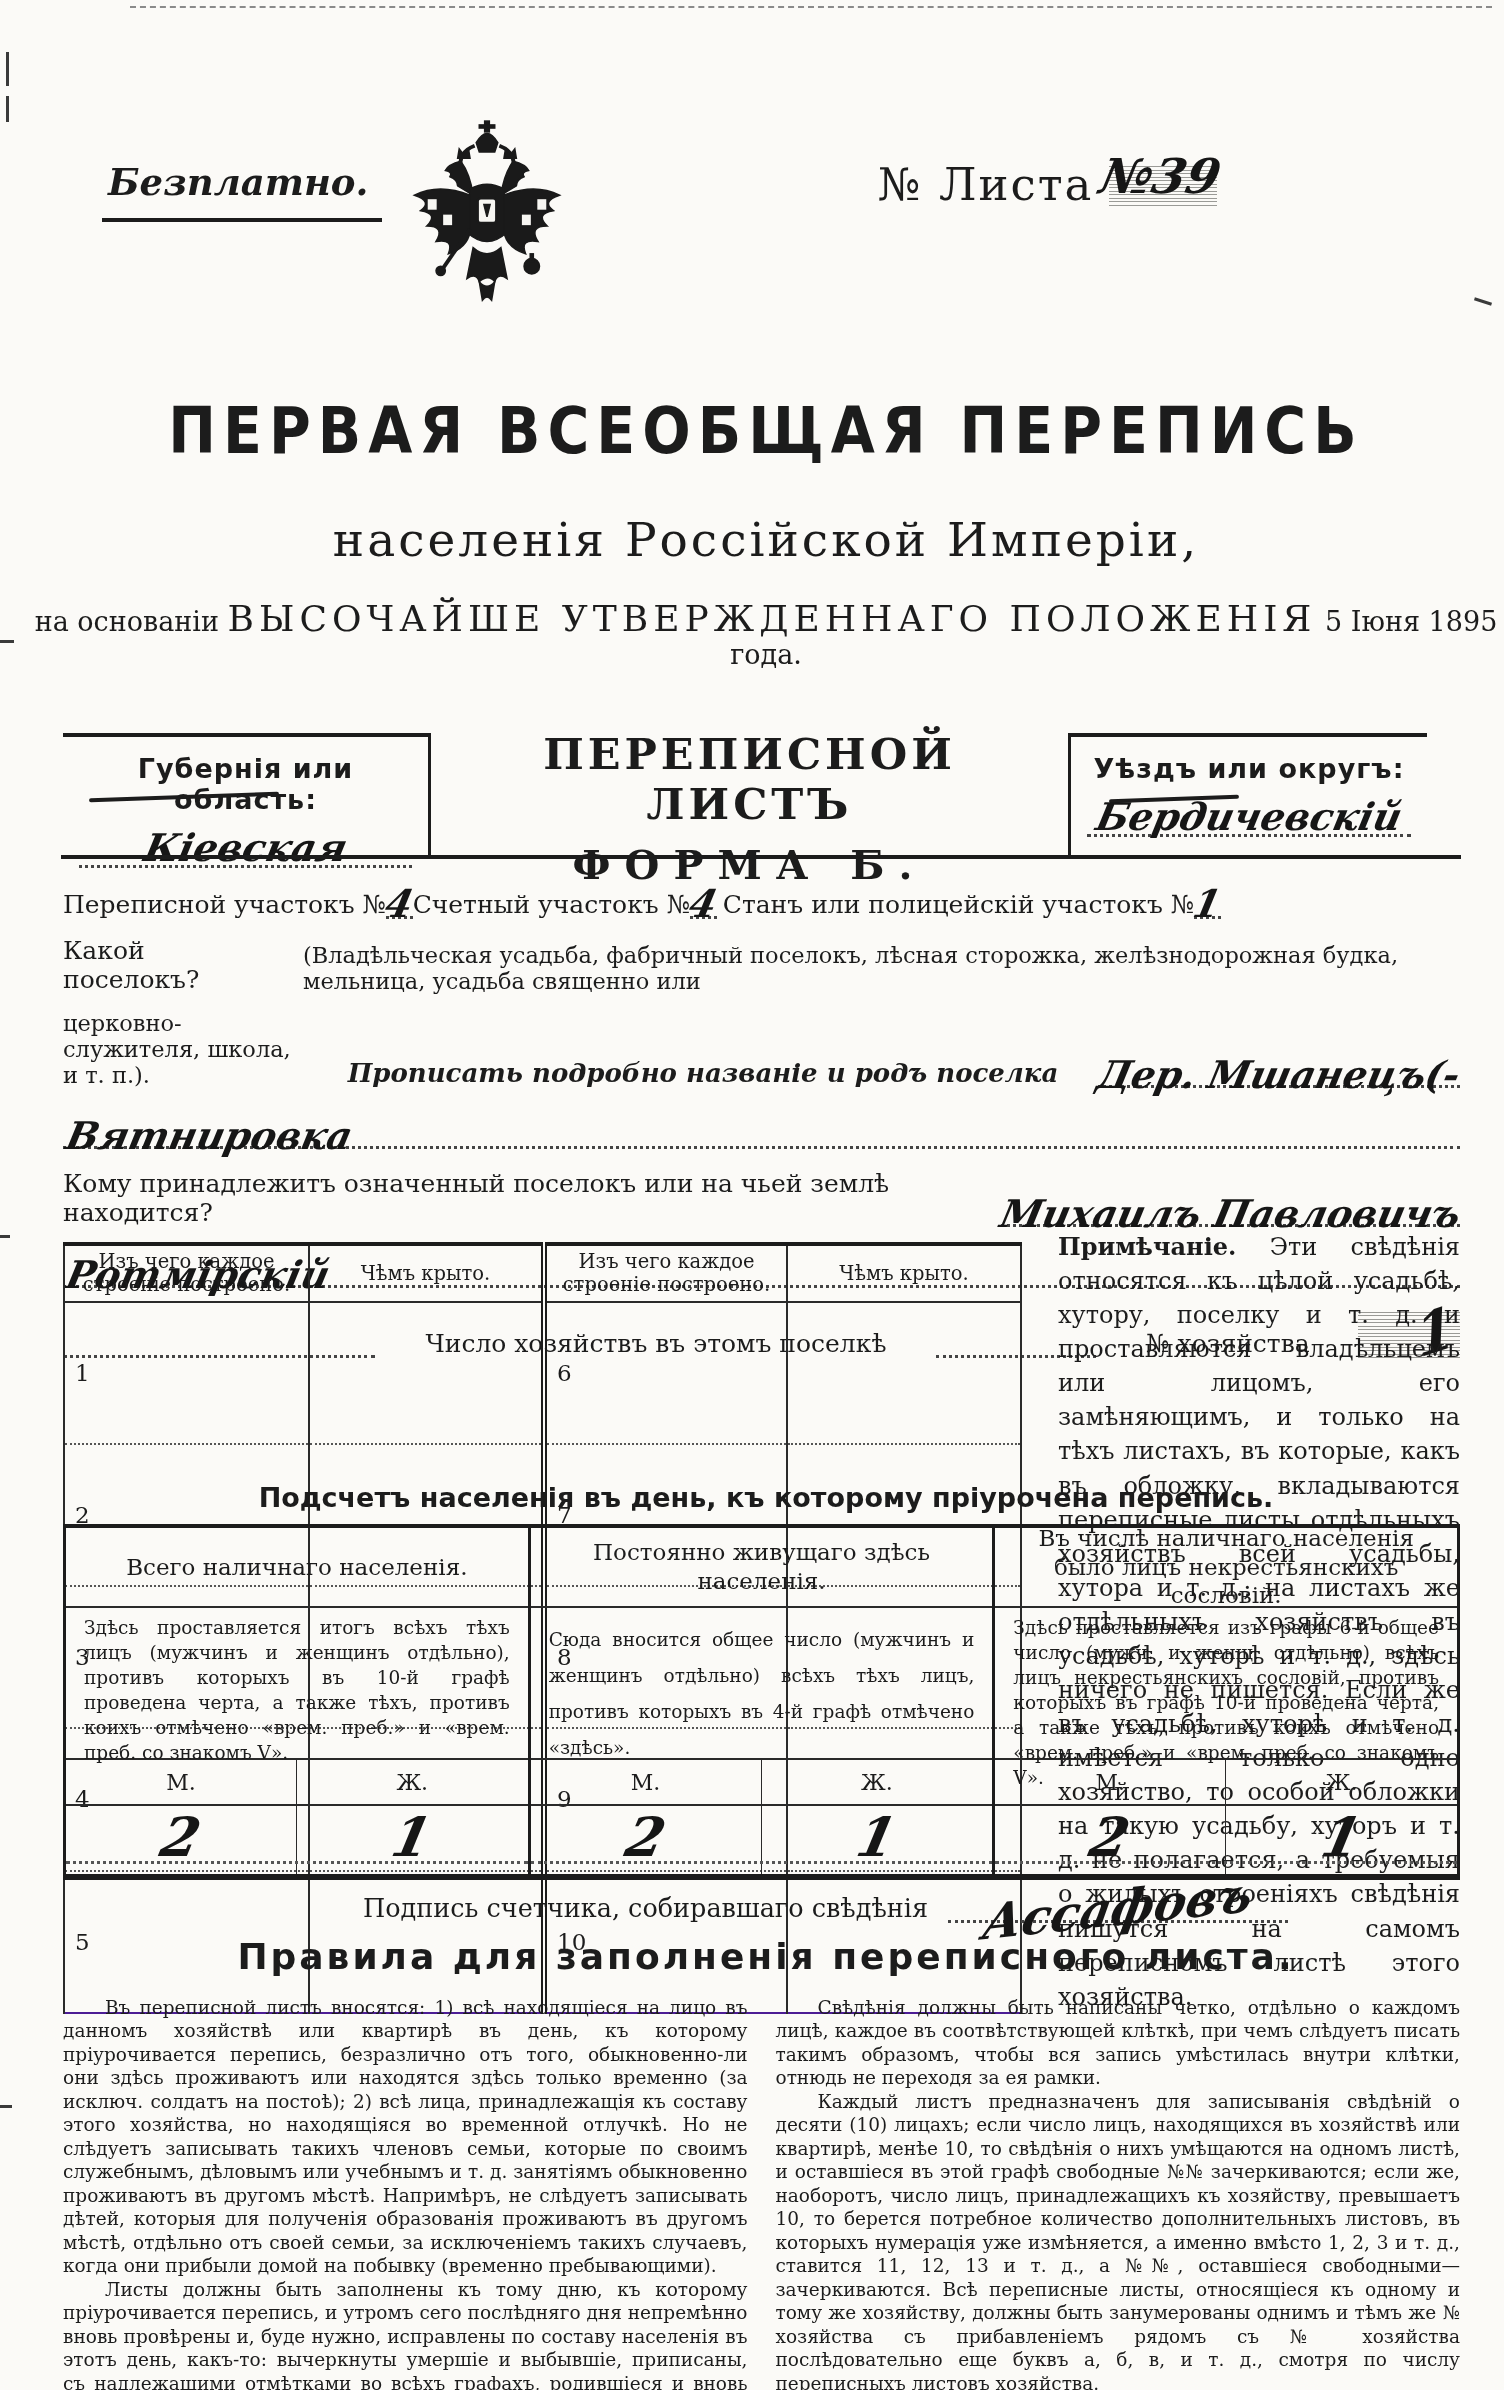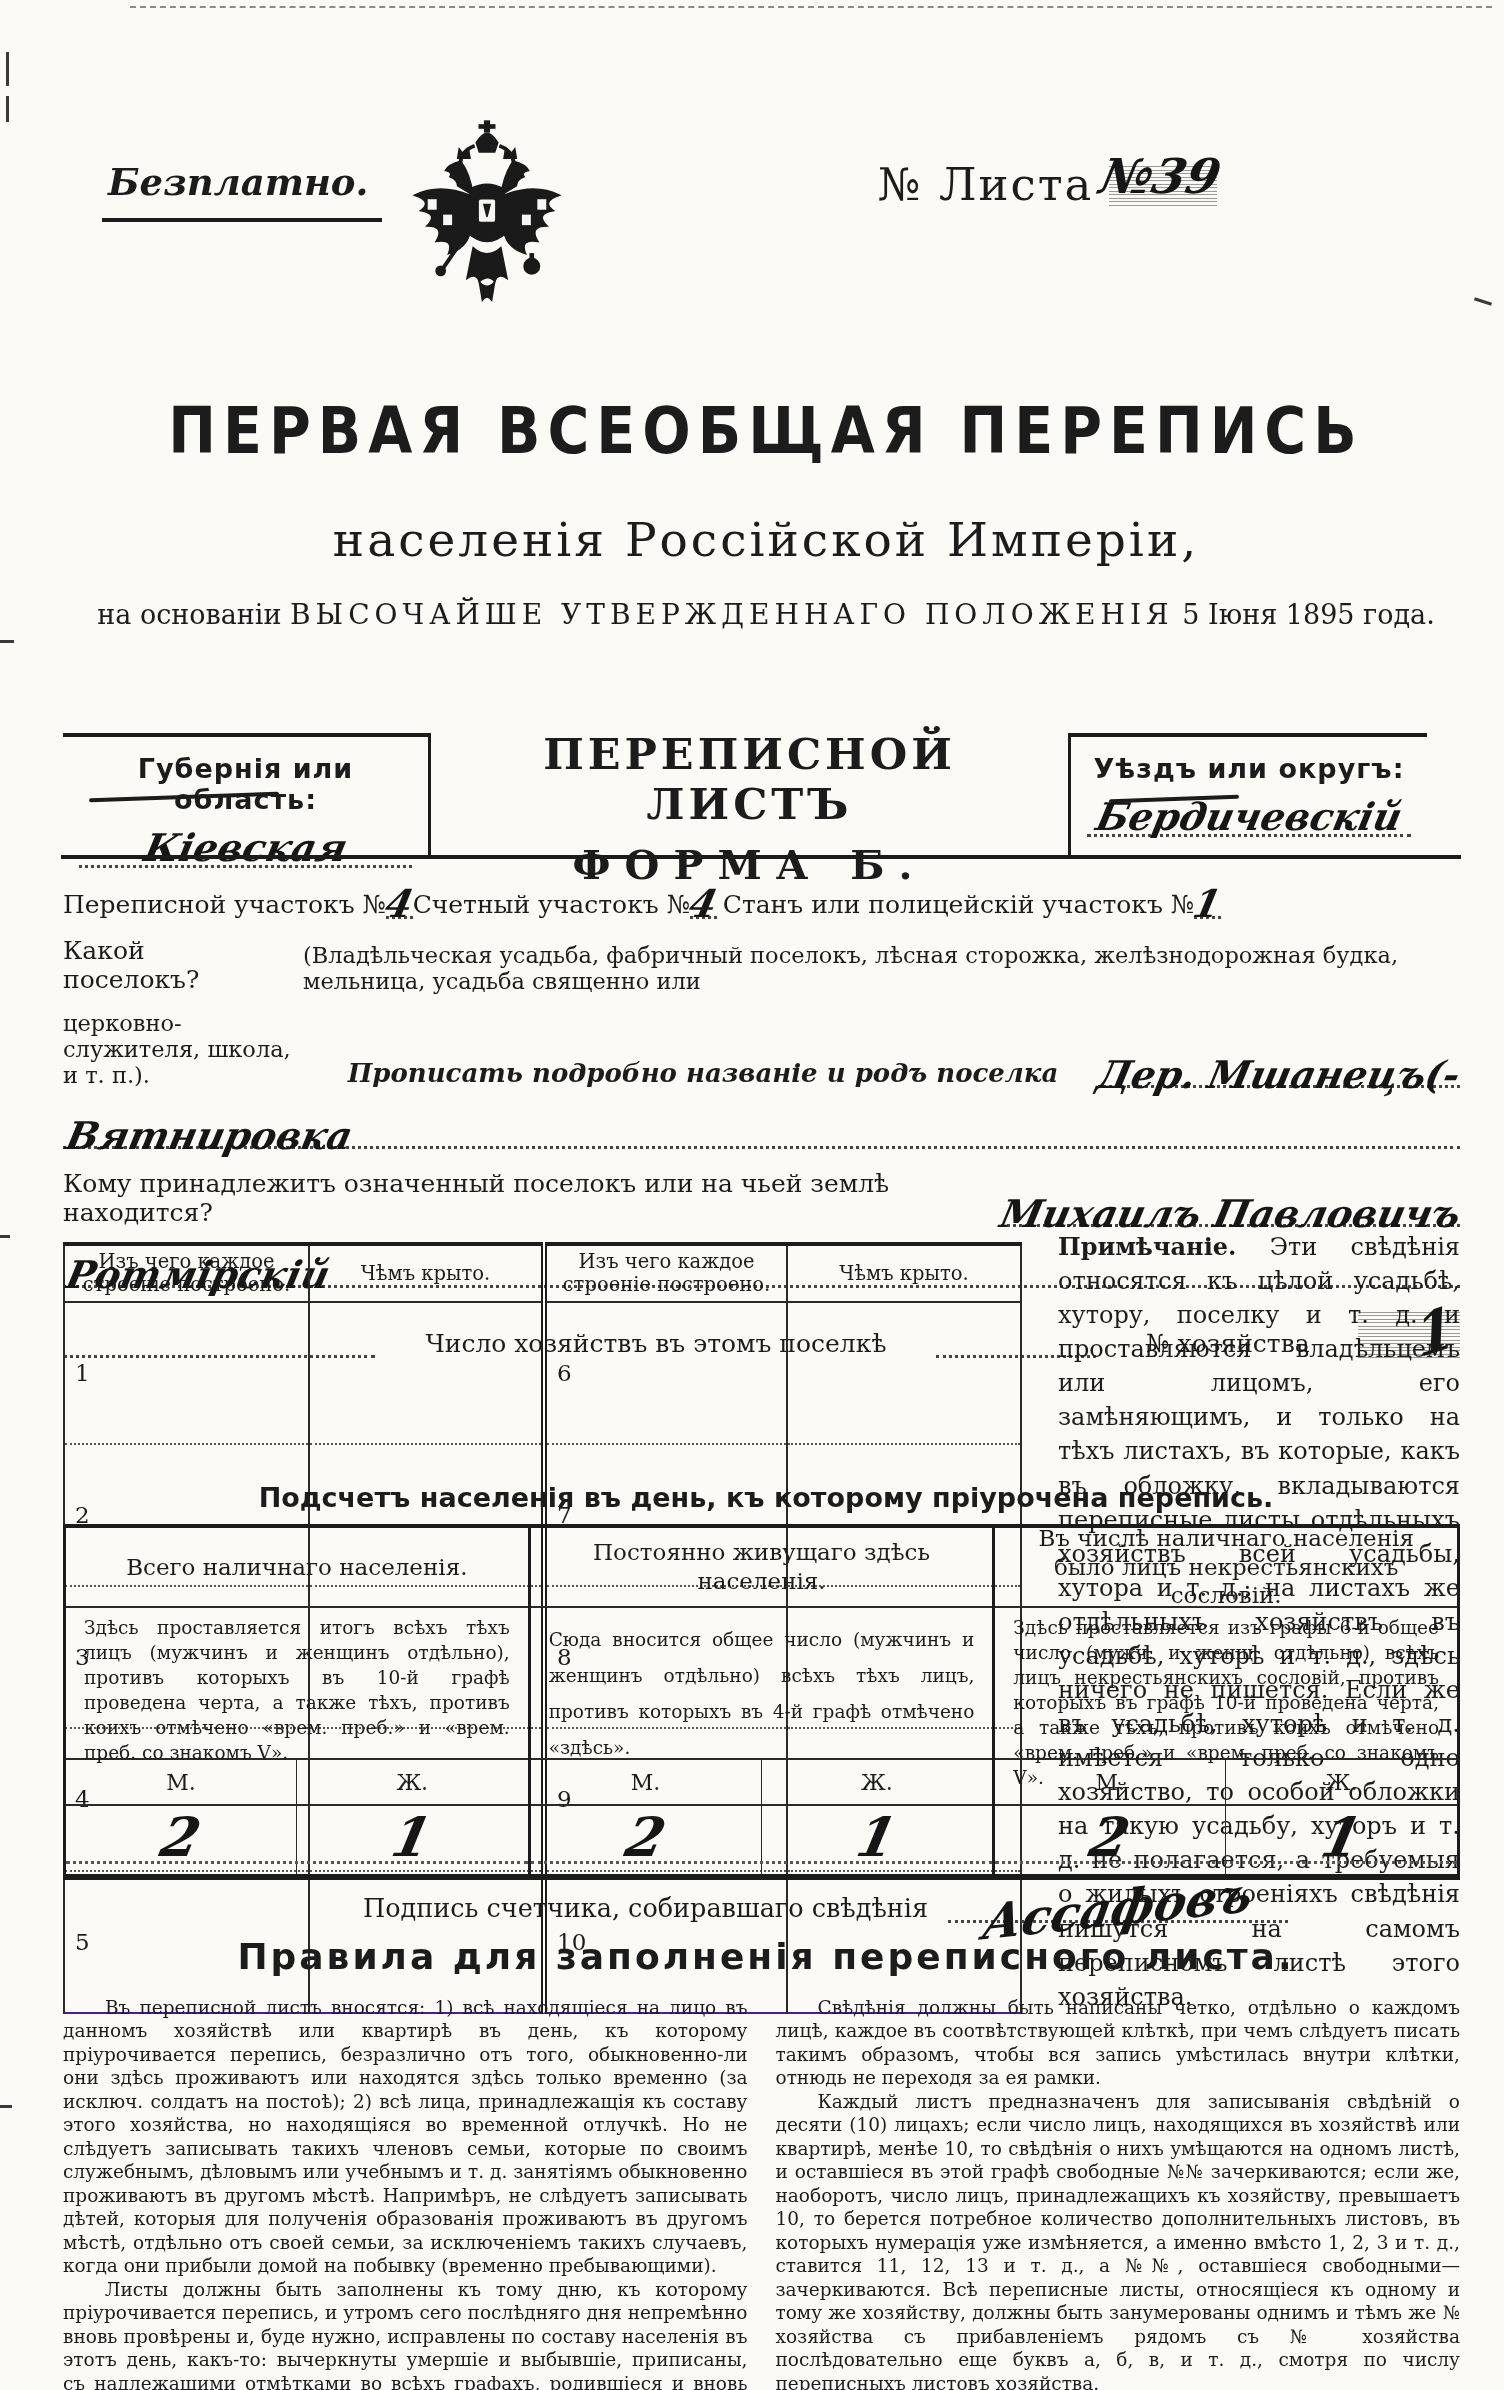--- a/index.html
+++ b/index.html
@@ -19,21 +19,21 @@
   .sn-val{position:absolute;left:-8px;top:-16px;font-size:48px;transform:rotate(-10deg) skewX(-12deg);}
 
   .hand{font-family:"DejaVu Serif",serif;font-style:italic;font-weight:bold;display:inline-block;
         transform:skewX(-12deg);color:#161616;}
 
   .title{position:absolute;left:0;right:0;top:398px;margin:0;text-align:center;
          font-family:"DejaVu Sans",sans-serif;font-weight:bold;font-size:57px;letter-spacing:7px;
          transform:scaleY(1.12);}
   .subtitle{position:absolute;left:0;right:0;top:512px;text-align:center;font-size:47px;letter-spacing:3px;}
   .basis{position:absolute;left:0;right:0;top:598px;text-align:center;font-size:27px;}
-  .basis .caps{letter-spacing:5px;font-size:28px;}
+  .basis .caps{letter-spacing:5px;font-size:36px;}
 
   
   .fh{position:absolute;left:63px;top:733px;width:1364px;height:124px;}
   .fh-bottom{position:absolute;left:-2px;right:-34px;bottom:-2px;height:4px;background:#1c1c1c;}
   .fh-box{position:absolute;top:0;height:100%;border-top:4px solid #1c1c1c;box-sizing:border-box;}
   .fh-left{left:0;width:368px;border-right:3px solid #1c1c1c;}
   .fh-right{left:1005px;width:359px;border-left:3px solid #1c1c1c;}
   .fh-label{text-align:center;margin-top:16px;font-family:"DejaVu Sans",sans-serif;font-weight:bold;
             font-size:27px;letter-spacing:1px;}
   .fh-fill{margin:6px 16px 0 16px;border-bottom:3px dotted #444;height:44px;text-align:center;}

